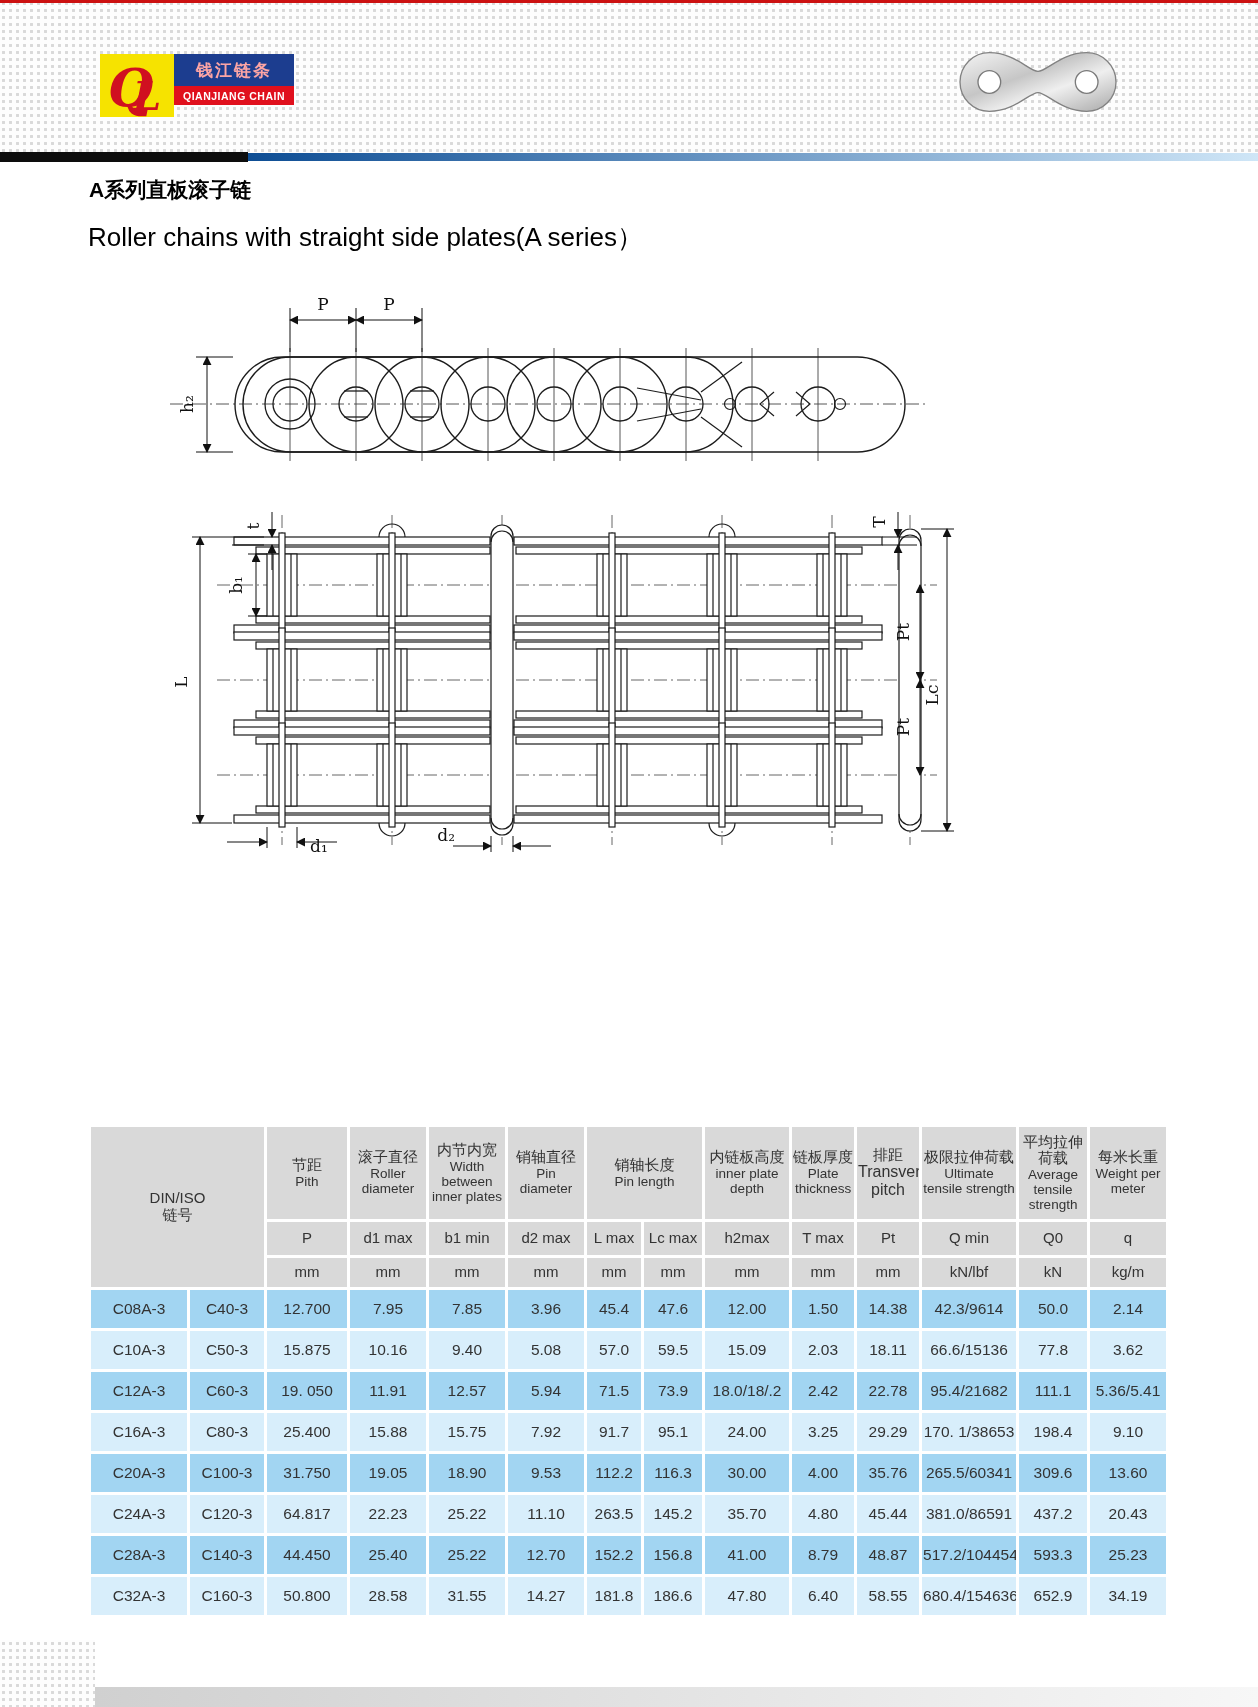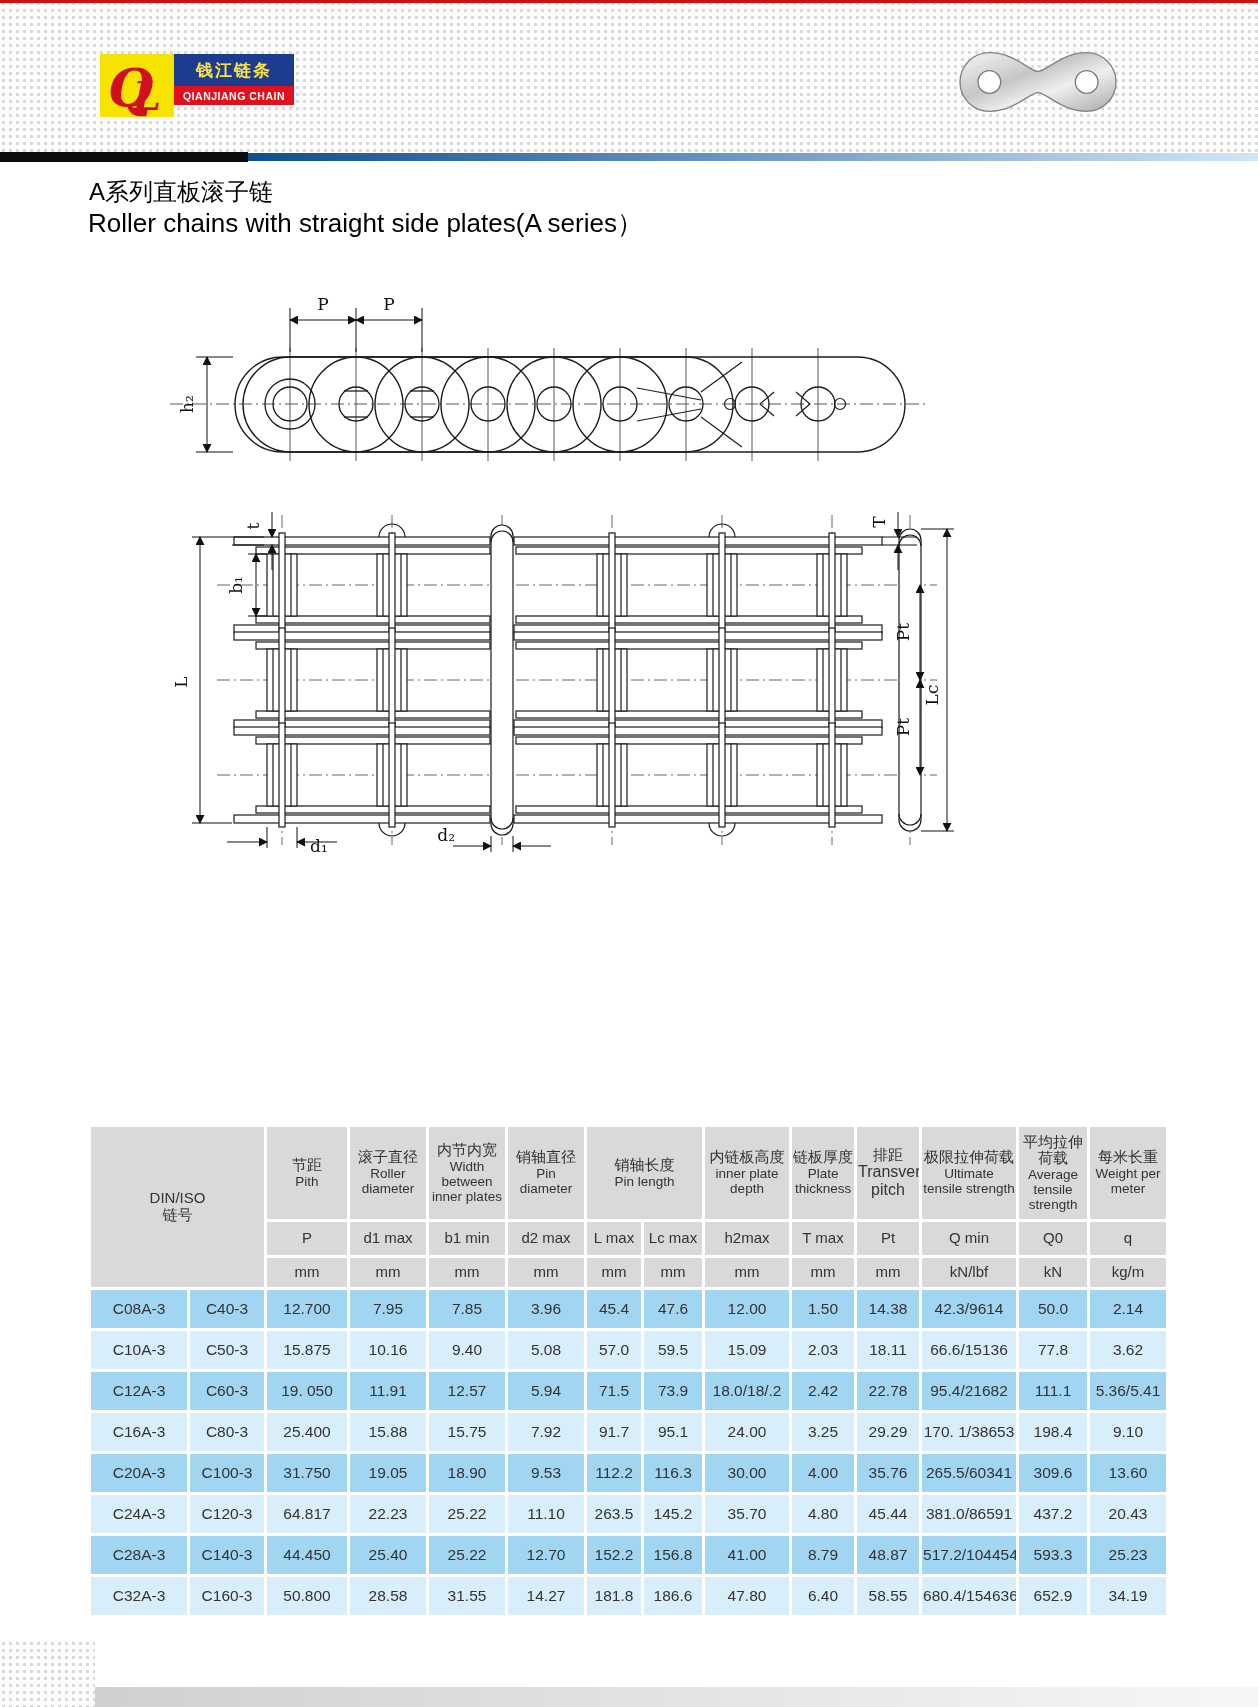--- a/index.html
+++ b/index.html
@@ -18,29 +18,29 @@
   .top-band{position:absolute;left:0;top:0;width:1258px;height:153px;}
   .red-line{position:absolute;left:0;top:0;width:1258px;height:3px;background:var(--accent-red,#cc1111);}
   .bar-black{position:absolute;left:0;top:152px;width:248px;height:10px;background:#0d0d0d;}
   .bar-blue{position:absolute;left:248px;top:153px;width:1010px;height:8px;
     background:linear-gradient(to right,var(--bar-blue-start,#0d4d94),var(--bar-blue-end,#cfe6f7));}
   
   .logo{position:absolute;left:100px;top:54px;display:flex;}
   .logo-mono{width:74px;height:63px;background:var(--logo-yellow,#f6e300);position:relative;}
   .logo-mono svg{position:absolute;left:0;top:0;}
   .logo-text{display:flex;flex-direction:column;width:120px;}
-  .logo-zh{height:32px;background:var(--logo-blue,#1c3d8f);color:#fde047;font-weight:bold;
+  .logo-zh{height:32px;background:var(--logo-blue,#1c3d8f);color:#fca5a5;font-weight:bold;
     font-size:17px;letter-spacing:2px;display:flex;align-items:center;justify-content:center;}
   .logo-en{height:19px;background:var(--logo-red,#e0101d);color:#fff;font-weight:bold;
     font-size:10.5px;display:flex;align-items:center;justify-content:center;letter-spacing:.5px;}
   
   .chainlink{position:absolute;left:948px;top:42px;}
   
-  .title-zh{position:absolute;left:89px;top:176px;font-size:24px;font-weight:normal;color:#000;}
-  .title-en{position:absolute;left:88px;top:206px;font-size:26px;color:#000;}
+  .title-zh{position:absolute;left:89px;top:176px;font-size:21px;font-weight:bold;color:#000;}
+  .title-en{position:absolute;left:88px;top:220px;font-size:26px;color:#000;}
   
   .diag1{position:absolute;left:150px;top:282px;}
   .diag2{position:absolute;left:172px;top:500px;}
   svg text.dim{font-family:"DejaVu Serif", serif;font-size:17px;fill:#111;}
   
   .spec-table{
     position:absolute;left:88px;top:1124px;
     border-collapse:separate;border-spacing:3px;
     table-layout:fixed;width:1080px;background:#fff;
     color:#333;

